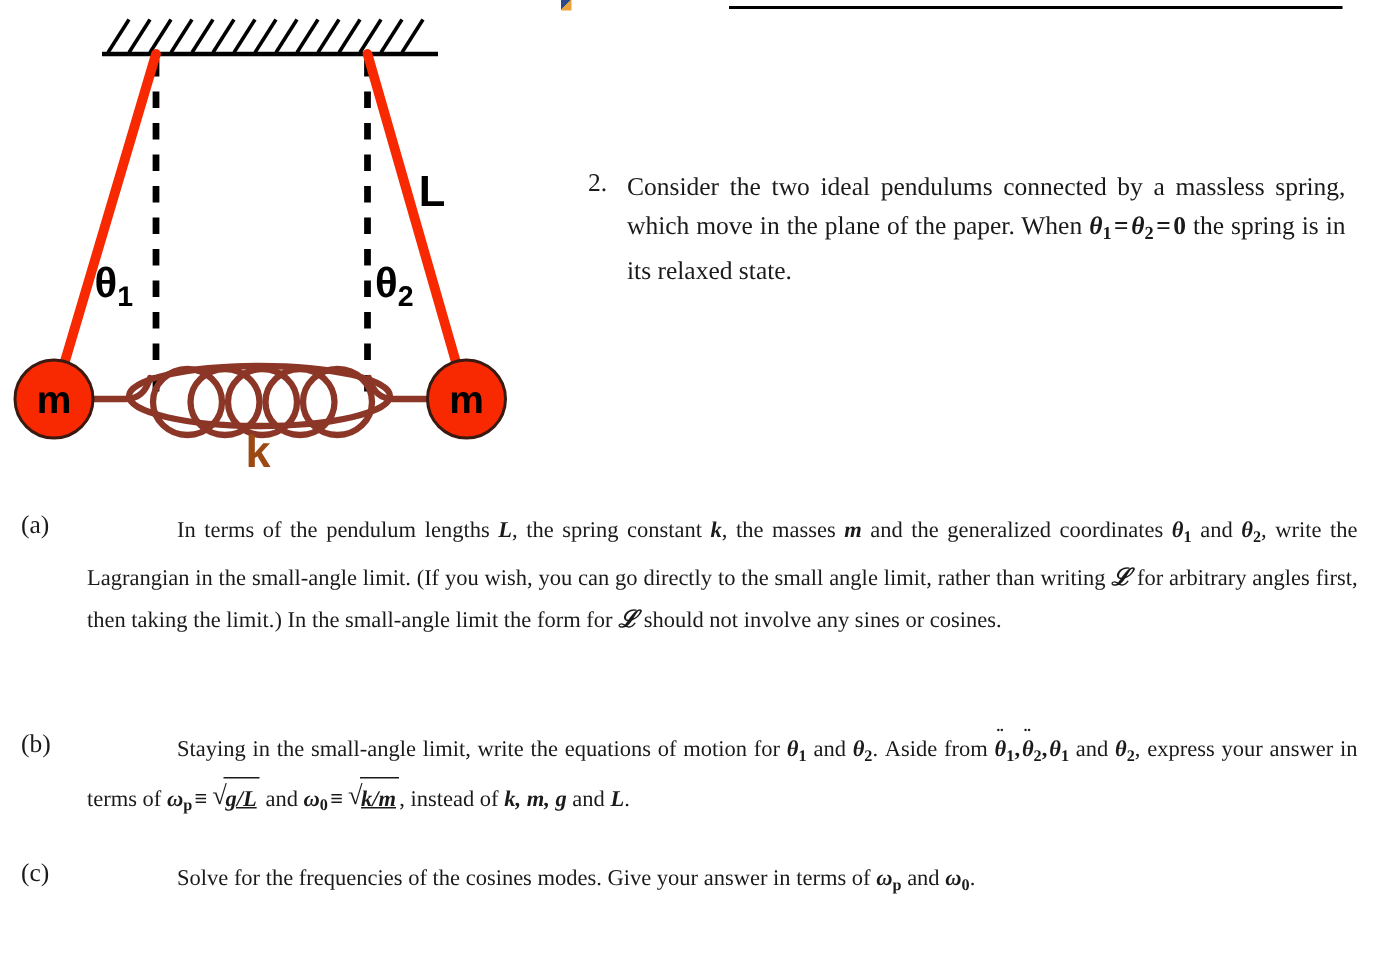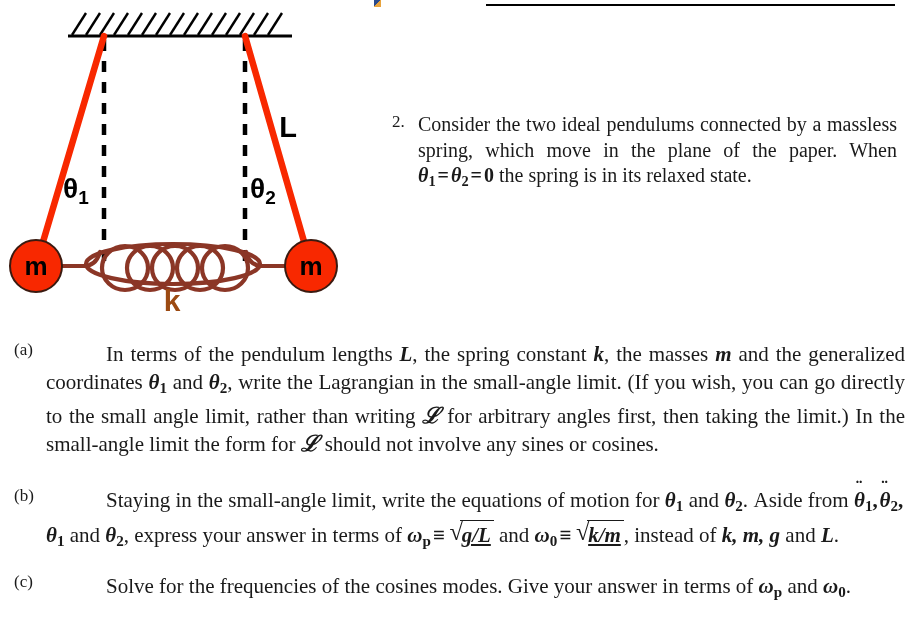--- a/index.html
+++ b/index.html
@@ -52,41 +52,41 @@
     width: 505px;
   }
   .prob-num {
     position: absolute;
     left: 0px;
     top: 0px;
     font-size: 17px;
   }
   .prob-text {
     margin-left: 26px;
-    font-size: 20px;
+    font-size: 17px;
     line-height: 25.5px;
     text-align: justify;
     text-justify: inter-word;
   }
 
   
   .part {
     position: absolute;
     left: 14px;
     width: 891px;
   }
   .part-label {
     position: absolute;
     left: 0px;
     top: 0px;
     font-size: 17px;
   }
   .part-body {
-    margin-left: 32px;
-    font-size: 21px;
+    margin-left: 44px;
+    font-size: 15px;
     line-height: 28px;
     text-align: justify;
     text-justify: inter-word;
   }
   .part-body .lead { display: inline-block; width: 60px; }
 
   #part-a { top: 340px; }
   #part-b { top: 486px; }
   #part-c { top: 572px; }
 

